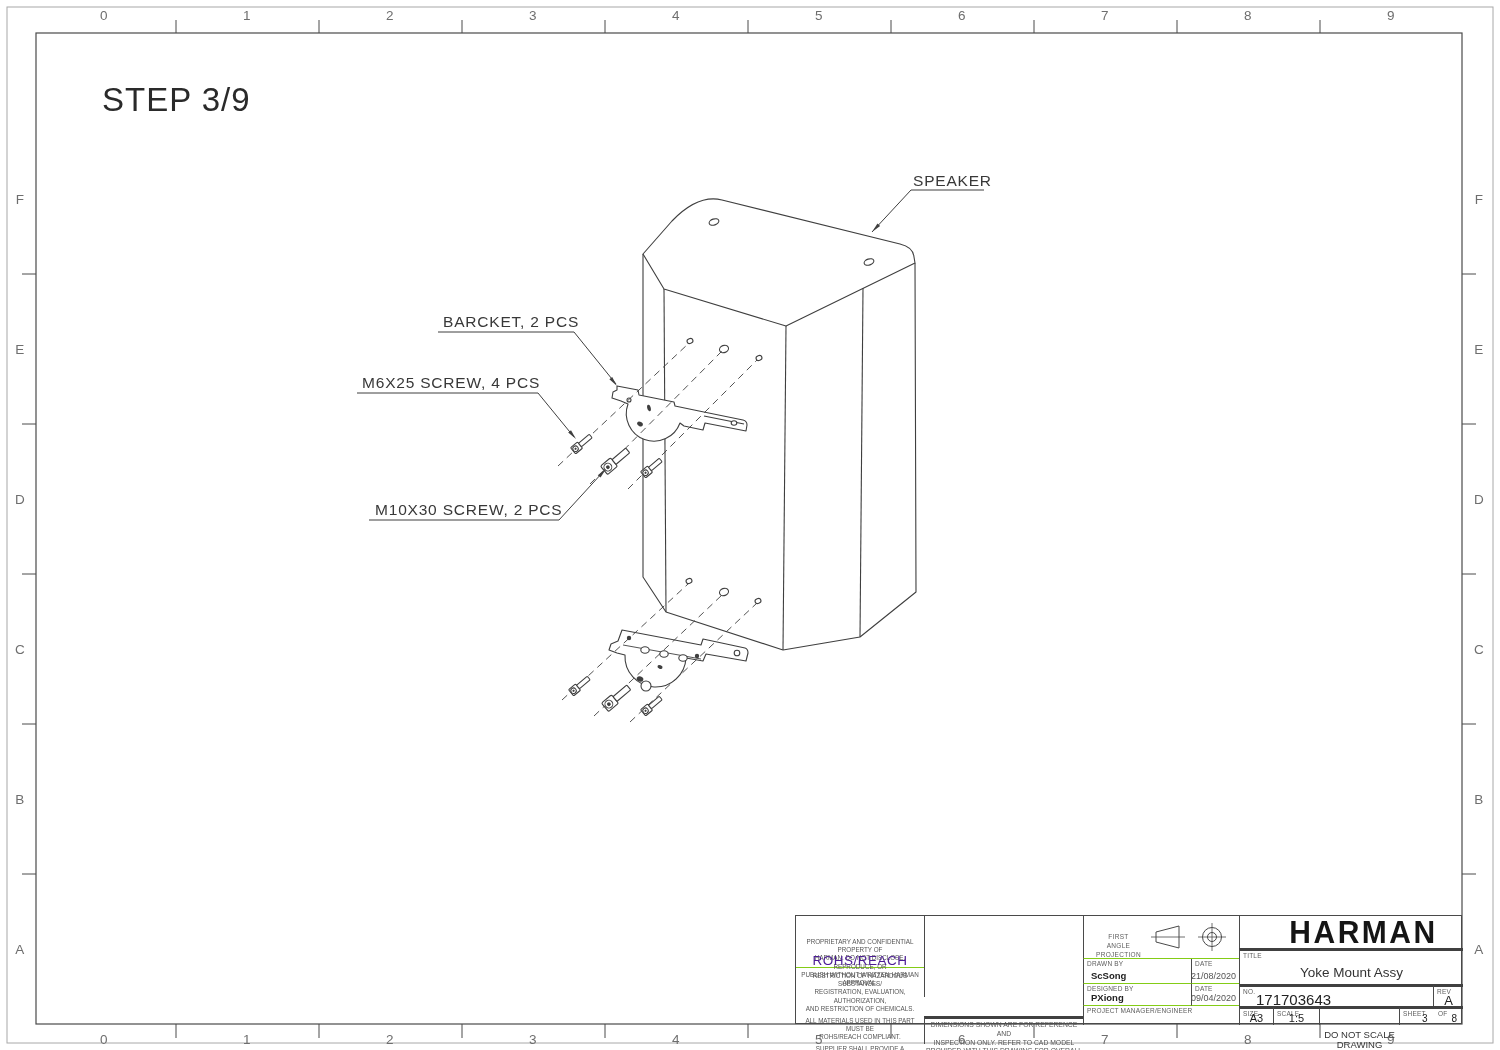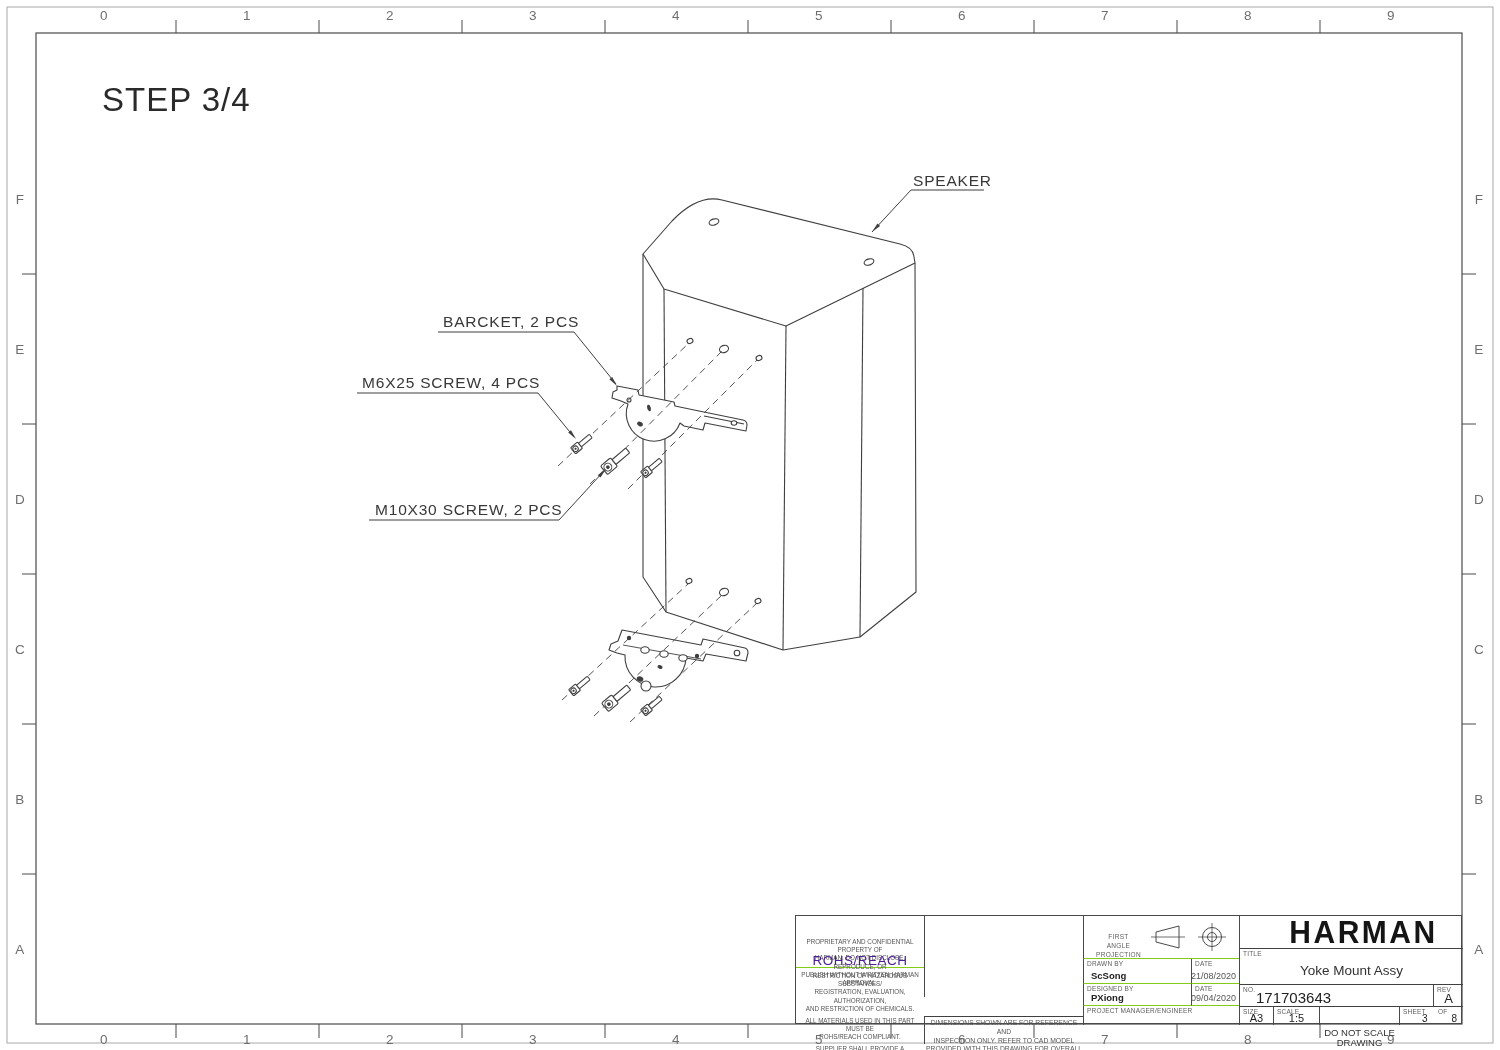--- a/index.html
+++ b/index.html
@@ -16,21 +16,21 @@
     position:absolute; left:102px; top:81px; font-size:33px; color:#2a2a2a;
     letter-spacing:1px;
   }
   
   #title-block {
     position:absolute; left:795px; top:915px; width:667px; height:109px;
     box-sizing:border-box; border:1px solid #4a4a4a; color:#444;
   }
   .cell { position:absolute; box-sizing:border-box; }
   .bl { border-left:1px solid #4a4a4a; }
-  .bt { border-top:1px solid #404040; }
+  .bt { border-top:3px solid #404040; }
   .bb { border-bottom:1px solid #84cc16; }
   .cl { position:absolute; top:1px; left:3px; font-size:6.5px; color:#5d5d5d; letter-spacing:0.2px; white-space:nowrap; }
   .pre { white-space:pre-line;margin-top:19px; }
   .tiny { font-size:6.3px; color:#555; line-height:1.3; text-align:center; }
   #prop-note { padding-top:3px; }
   #rohs-cell { text-align:center; }
   #rohs-heading { font-size:13.5px; color:#4c1d95; margin-top:4px; letter-spacing:0.5px; }
   .rohs-par { margin-top:4px; }
   #dims-note { font-size:6.8px; padding-top:2px; }
   #proj-cell { display:flex; align-items:center; justify-content:space-around; padding:0 8px; }
@@ -154,21 +154,21 @@
         <polygon points="617,386 609.4,379.3 612.2,377.1"></polygon>
         <polygon points="576,439 568.2,432.4 571,430.2"></polygon>
         <polygon points="606,469 600.5,477.6 597.9,475.2"></polygon>
       </g>
       <text x="443" y="327">BARCKET, 2 PCS</text>
       <text x="362" y="388">M6X25 SCREW, 4 PCS</text>
       <text x="375" y="515">M10X30 SCREW, 2 PCS</text>
     </g>
   </svg>
 
-  <div id="step-label">STEP 3/4</div>
+  <div id="step-label">STEP 3/9</div>
 
   <span class="zl" style="left:104px;top:15px">0</span>
   <span class="zl" style="left:247px;top:15px">1</span>
   <span class="zl" style="left:390px;top:15px">2</span>
   <span class="zl" style="left:533px;top:15px">3</span>
   <span class="zl" style="left:676px;top:15px">4</span>
   <span class="zl" style="left:819px;top:15px">5</span>
   <span class="zl" style="left:962px;top:15px">6</span>
   <span class="zl" style="left:1105px;top:15px">7</span>
   <span class="zl" style="left:1248px;top:15px">8</span>

